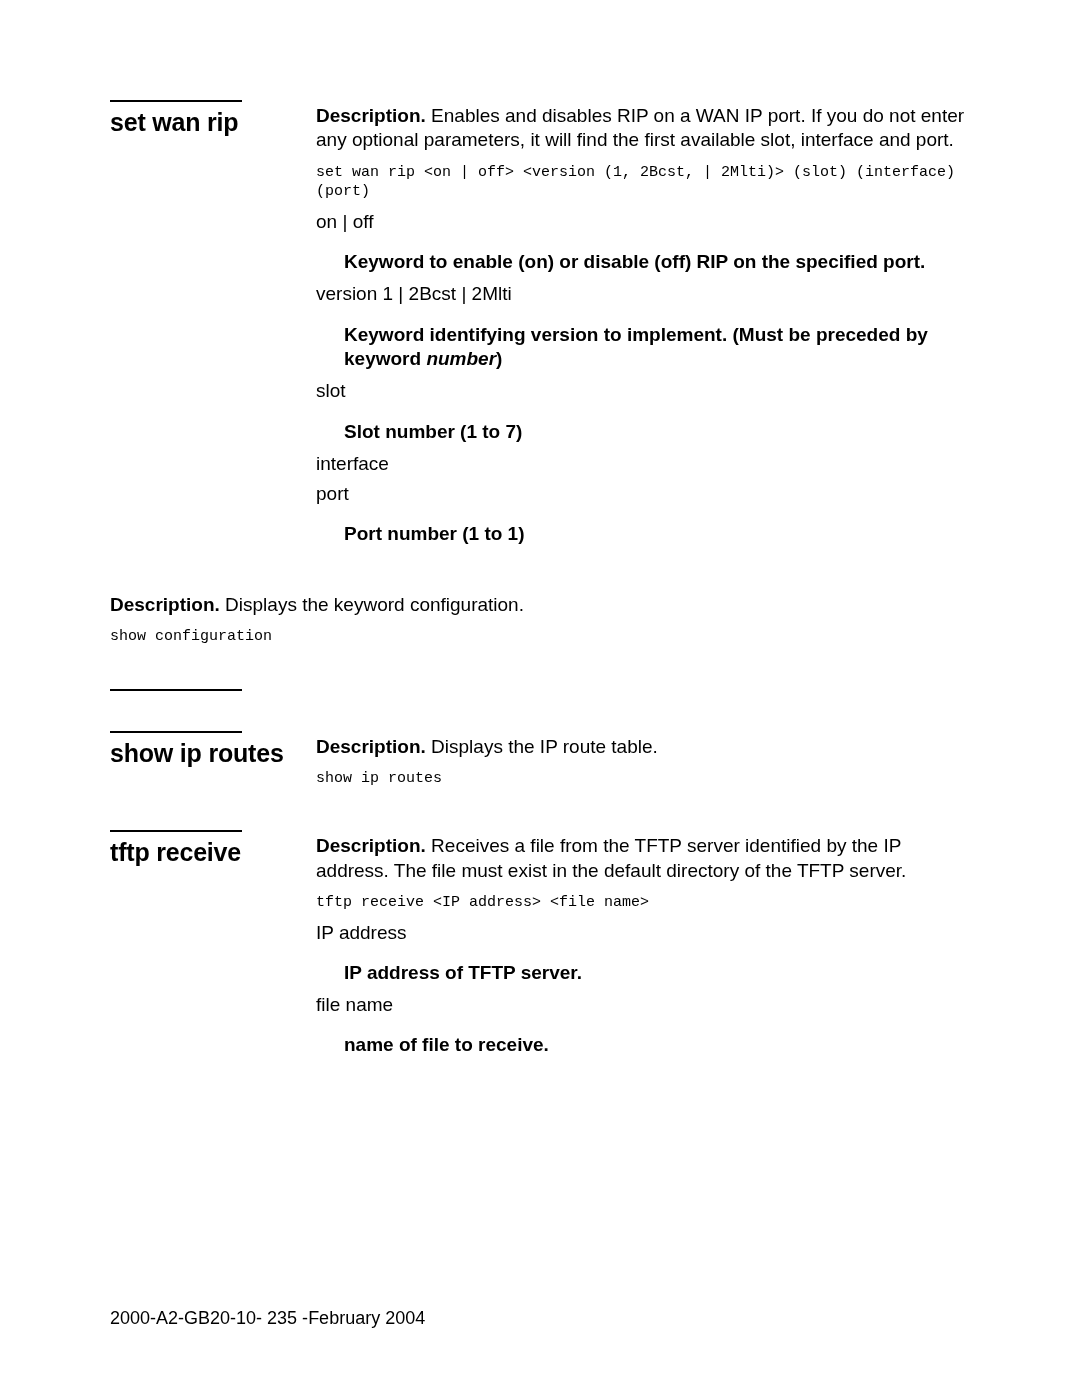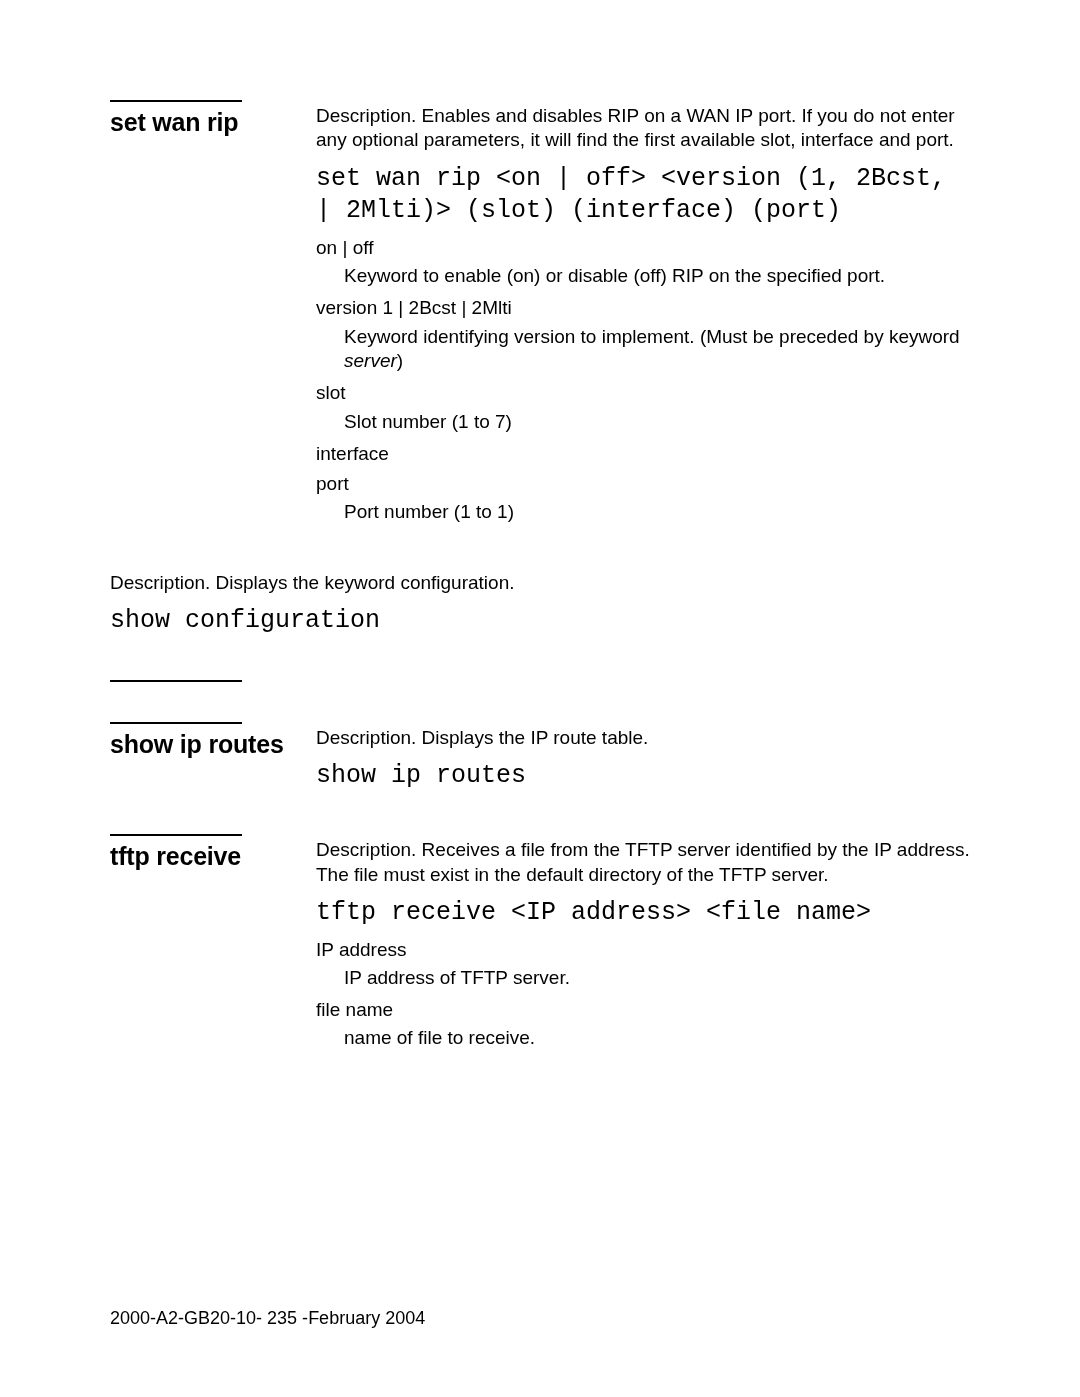--- a/index.html
+++ b/index.html
@@ -39,34 +39,35 @@
   }
   .body-col {
     flex: 1;
     font-size: 19px;
     line-height: 1.28;
   }
   .desc {
     margin: 4px 0 10px 0;
   }
   .desc-label {
-    font-weight: normal;
+    font-weight: bold;
   }
   .syntax {
     font-family: "Courier New", Courier, monospace;
-    font-size: 25px;
+    font-size: 15px;
     white-space: pre-wrap;
     margin: 6px 0 8px 0;
     line-height: 1.3;
   }
   .param-term {
     margin: 6px 0 4px 0;
   }
   .param-def {
-    margin: 4px 0 8px 28px;
+    margin: 16px 0 8px 28px;
+    font-weight: bold;
   }
   .italic {
     font-style: italic;
   }
   .footer {
     position: absolute;
     left: 110px;
     right: 110px;
     bottom: 68px;
     display: flex;
@@ -88,21 +89,21 @@
         <span class="desc-label">Description.</span>
         <span>Enables and disables RIP on a WAN IP port. If you do not enter any optional parameters, it will find the first available slot, interface and port.</span>
       </div>
       <div class="syntax">set wan rip &lt;on | off&gt; &lt;version (1, 2Bcst, | 2Mlti)&gt; (slot) (interface) (port)</div>
 
       <div class="param-term">on | off</div>
       <div class="param-def">Keyword to enable (on) or disable (off) RIP on the specified port.</div>
 
       <div class="param-term">version 1 | 2Bcst | 2Mlti</div>
       <div class="param-def">
-        <span>Keyword identifying version to implement. (Must be preceded by keyword </span><span class="italic">server</span><span>)</span>
+        <span>Keyword identifying version to implement. (Must be preceded by keyword </span><span class="italic">number</span><span>)</span>
       </div>
 
       <div class="param-term">slot</div>
       <div class="param-def">Slot number (1 to 7)</div>
 
       <div class="param-term">interface</div>
 
       <div class="param-term">port</div>
       <div class="param-def">Port number (1 to 1)</div>
     </div>

